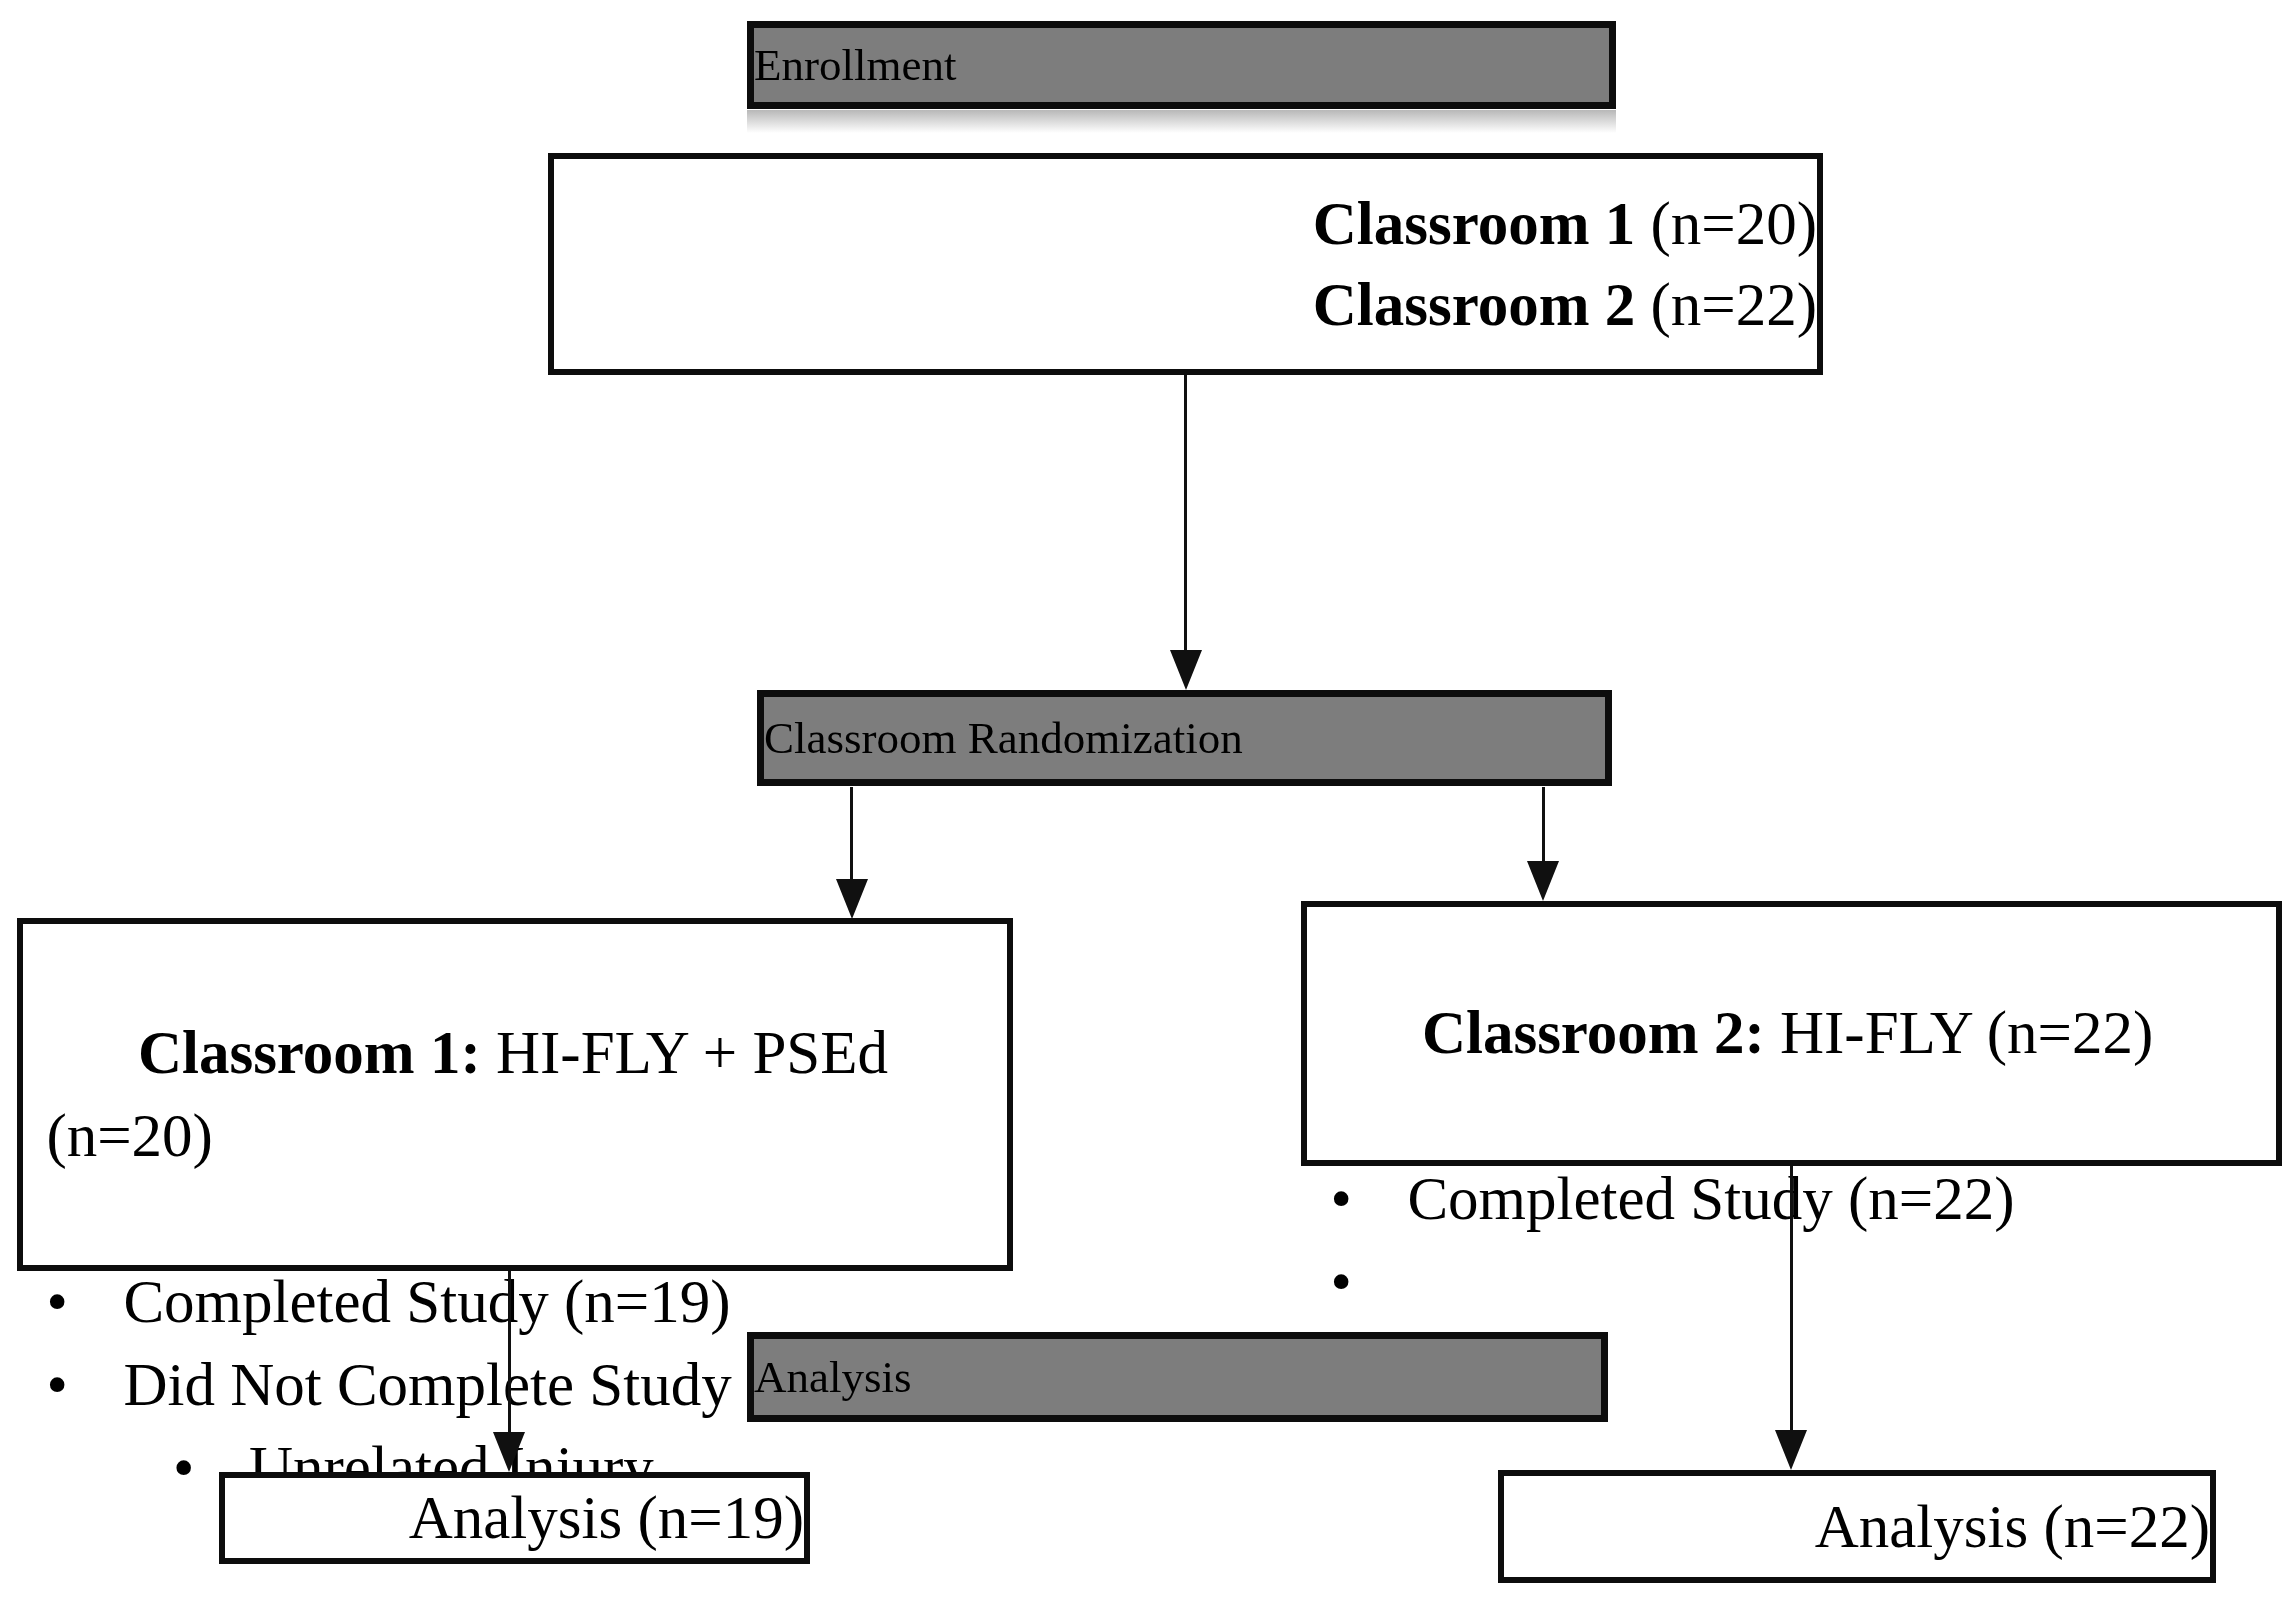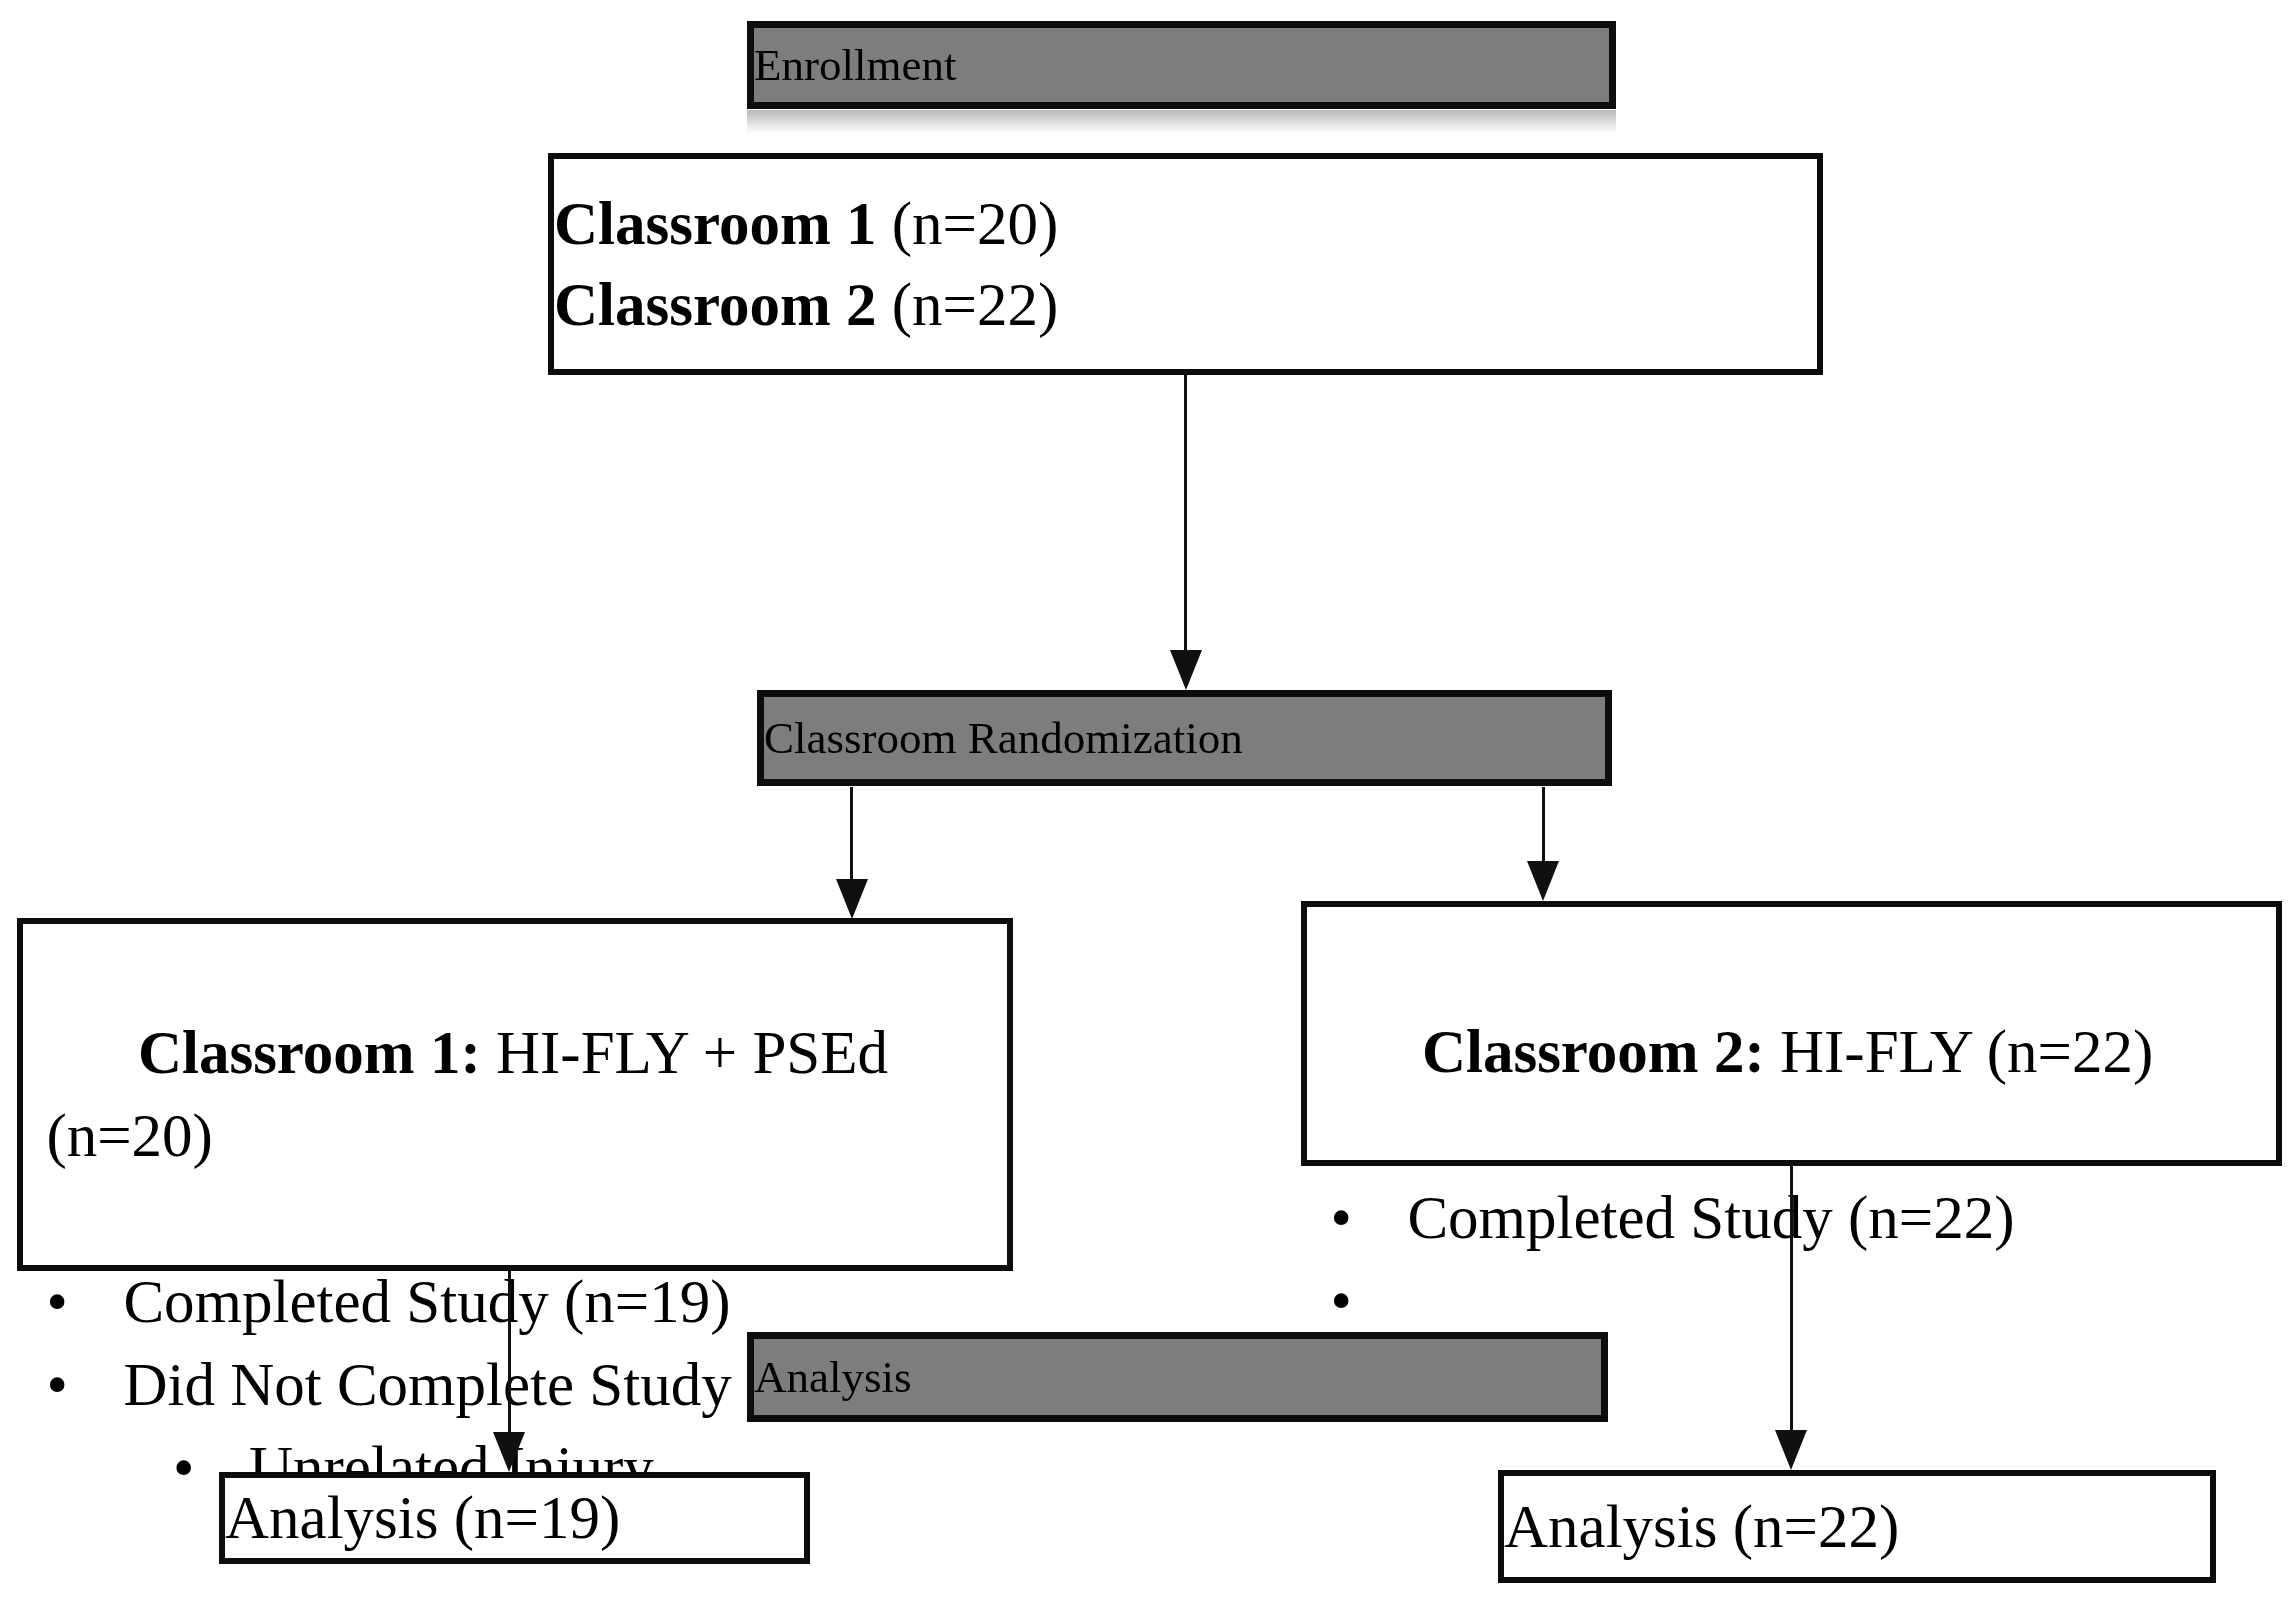--- a/index.html
+++ b/index.html
@@ -34,21 +34,21 @@
   .wbox {
     position: absolute;
     background: #ffffff;
     border: 6.9px solid #0d0d0d;
     box-sizing: border-box;
     font-size: 61px;
   }
   .center-box {
     display: flex;
     flex-direction: column;
-    align-items: flex-start;
+    align-items: flex-end;
     justify-content: center;
     text-align: center;
   }
   .line { line-height: 81px; }
   .b { font-weight: bold; }
 
   
   .detail { padding-top: 4px; }
   .title-row { line-height: 83px; margin-left: 23.4px; white-space: pre-wrap; }
   .row { display: flex; line-height: 83px; white-space: pre-wrap; }
@@ -108,21 +108,21 @@
     <div class="row">
       <span class="dot1">•</span>
       <span>Did Not Complete Study (n=1)</span>
     </div>
     <div class="row">
       <span class="dot2">•</span>
       <span>Unrelated Injury</span>
     </div>
   </div>
 
-  <div class="wbox detail" style="left:1301px; top:901px; width:981px; height:265px; padding-top:20px;">
+  <div class="wbox detail" style="left:1301px; top:901px; width:981px; height:265px; padding-top:1px;">
     <div class="title-row">
       <span class="b">Classroom 2:</span><span> HI-FLY (n=22)</span>
     </div>
     <div class="row">
       <span class="dot1">•</span>
       <span>Completed Study (n=22)</span>
     </div>
     <div class="row">
       <span class="dot1">•</span>
     </div>

